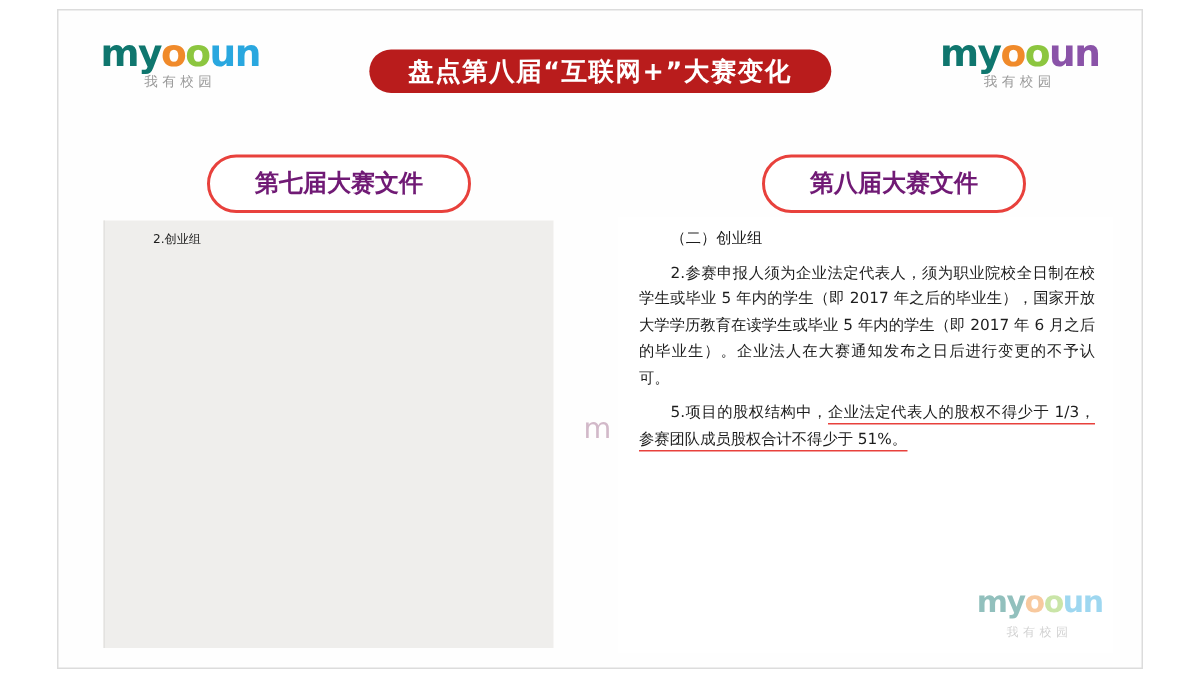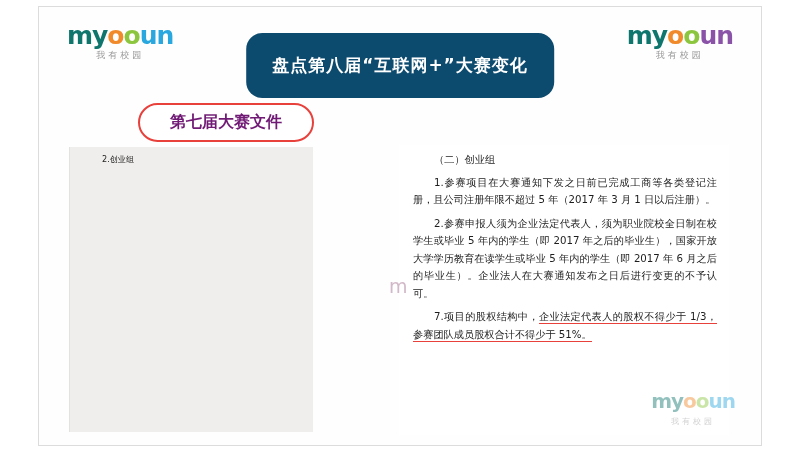--- a/index.html
+++ b/index.html
@@ -35,43 +35,43 @@
     font-size: 25px;
     font-weight: bold;
     letter-spacing: -1px;
     font-family: "DejaVu Sans", sans-serif;
   }
   .logo-sub {
     font-size: 9px;
     color: #9a9a9a;
     letter-spacing: 3px;
     margin-top: 3px;
-    font-family: Liberation Sans, sans-serif;
+    font-family: Liberation Mono, monospace;
   }
   .c-pink   { color: #0f766e; }
   .c-orange { color: #f08a2a; }
   .c-green  { color: #8cc63f; }
   .c-blue   { color: #29a7df; }
   .c-purple { color: #8a53a8; }
 
   #logo-left  { left: 28px;  top: 16px; }
   #logo-right { right: 28px; top: 16px; }
 
   
   .title-banner {
     position: absolute;
     left: 50%;
     transform: translateX(-50%);
     top: 26px;
-    background: #0c4a6e;
+    background: #b91c1c;
     color: #ffffff;
     font-size: 17px;
     font-weight: bold;
     letter-spacing: 1px;
-    padding: 21px 26px;
+    padding: 3px 26px;
     border-radius: 16px;
     white-space: nowrap;
     font-family: "DejaVu Sans", sans-serif;
   }
 
   
   .col-head {
     position: absolute;
     top: 96px;
     border: 2px solid #e8413c;
@@ -88,28 +88,28 @@
   #head-right { left: 469px; }
 
   
   .doc {
     position: absolute;
     box-sizing: border-box;
   }
   #doc-left {
     left: 30px;
     top: 140px;
-    width: 244px;
+    width: 300px;
     height: 285px;
     background: #efeeec;
     padding: 6px 14px 6px 16px;
     border-left: 1px solid #e3e2e0;
   }
   #doc-right {
-    left: 360px;
+    left: 373px;
     top: 138px;
     width: 330px;
     height: 290px;
     background: #ffffff;
     padding: 6px 12px 6px 14px;
   }
   .doc p {
     margin: 0 0 6px 0;
     font-family: "DejaVu Sans", "Liberation Serif", serif;
     color: #1d1d1d;
@@ -170,30 +170,30 @@
   </div>
 
   <div class="logo" id="logo-right">
     <div class="logo-main"><span class="c-pink">my</span><span class="c-orange">o</span><span class="c-green">o</span><span class="c-purple">un</span></div>
     <div class="logo-sub">我有校园</div>
   </div>
 
   <div class="title-banner">盘点第八届“互联网+”大赛变化</div>
 
   <div class="col-head" id="head-left">第七届大赛文件</div>
+  <div class="col-head" id="head-right">第八届大赛文件</div>
 
   <div class="doc" id="doc-left">
     <p class="heading">2.创业组</p>
   </div>
 
   <div class="doc" id="doc-right">
     <p class="heading">（二）创业组</p>
-    <p>1.参赛项目在大赛通知下发之日前已完成工商等各类登记注册，且公司注册年限不超过 5 年（2017 年 3 月 1 日以后注册）。</p>
     <p>2.参赛申报人须为企业法定代表人，须为职业院校全日制在校学生或毕业 5 年内的学生（即 2017 年之后的毕业生），国家开放大学学历教育在读学生或毕业 5 年内的学生（即 2017 年 6 月之后的毕业生）。企业法人在大赛通知发布之日后进行变更的不予认可。</p>
-    <p><span>7.项目的股权结构中，</span><span class="underline-red">企业法定代表人的股权不得少于 1/3，参赛团队成员股权合计不得少于 51%。</span></p>
+    <p><span>5.项目的股权结构中，</span><span class="underline-red">企业法定代表人的股权不得少于 1/3，参赛团队成员股权合计不得少于 51%。</span></p>
   </div>
 
   <div class="watermark" id="wm-mid">m</div>
   <div class="watermark" id="wm-corner">
     <div class="logo-main"><span class="c-pink">my</span><span class="c-orange">o</span><span class="c-green">o</span><span class="c-blue">un</span></div>
     <div class="logo-sub">我有校园</div>
   </div>
 
 </div>
 

